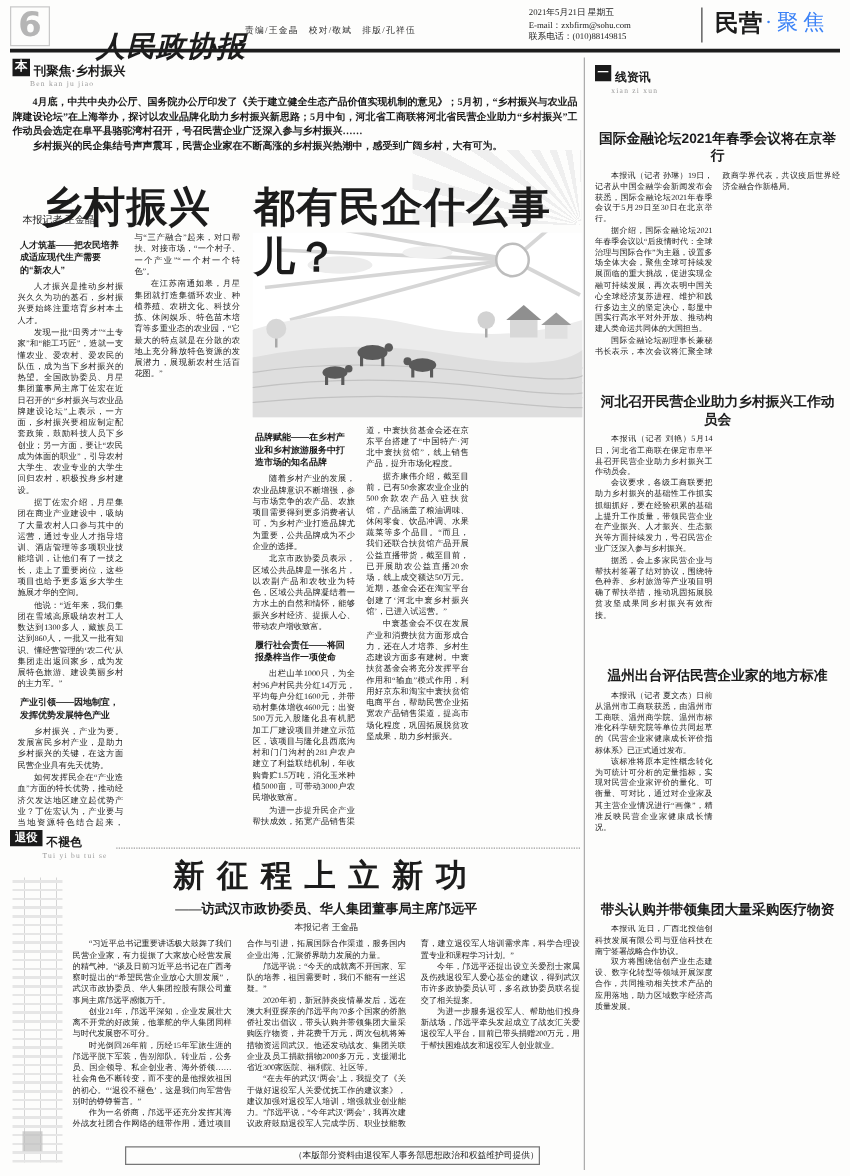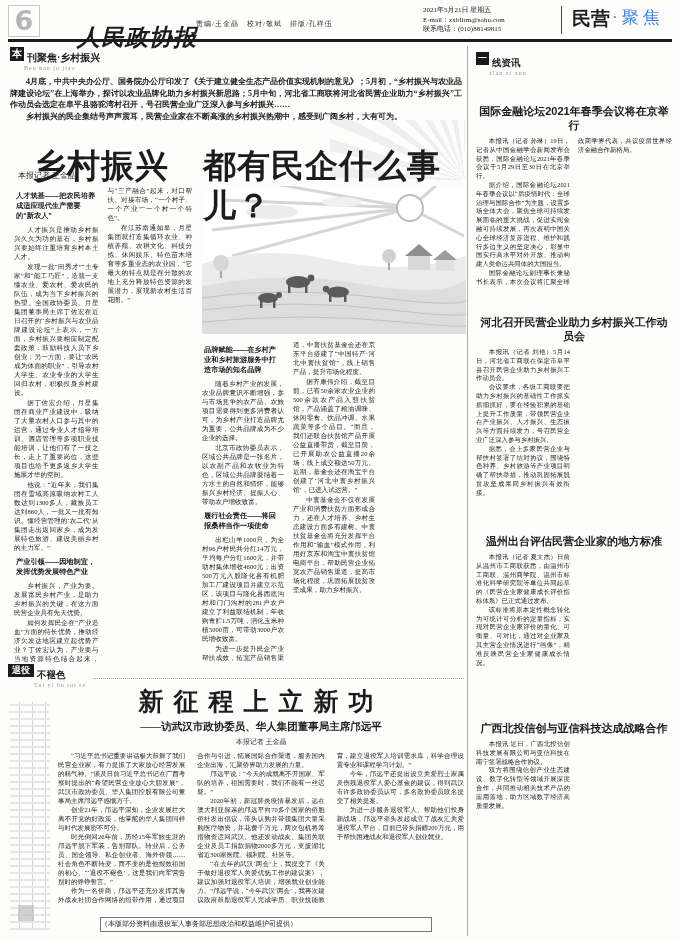--- a/index.html
+++ b/index.html
@@ -74,21 +74,21 @@
       opacity:.85;}
   .seal{position:absolute;left:18px;top:905px;width:16px;height:16px;background:#bdbdbd;opacity:.7;}
   .bottom-main{position:absolute;left:58px;top:686px;width:406px;}
   .bottom-title{margin:0;text-align:center;font-size:25px;font-weight:900;letter-spacing:10px;
                 font-family:"Liberation Sans","DejaVu Sans",sans-serif;line-height:30px;}
   .bottom-subtitle{margin:4px 0 0 0;text-align:center;font-size:10.5px;font-weight:bold;}
   .bottom-byline{margin:3px 0 4px 0;text-align:center;font-size:7px;color:#333;}
   .bottom-cols{height:158px;column-count:3;column-gap:12px;column-fill:auto;overflow:hidden;}
   .bottom-cols p{margin:0;font-size:6.5px;line-height:9px;text-align:justify;text-indent:2em;}
   .footer-box{position:absolute;left:100px;top:917px;width:330px;border:1px solid #777;
-              text-align:left;font-size:7px;line-height:13px;color:#222;}
+              text-align:right;font-size:7px;line-height:13px;color:#222;}
 </style>
 </head>
 <body>
 
 <div class="page">
 
   <div class="header">
     <div class="pagenum">6</div>
     <div class="masthead">人民政协报</div>
     <div class="credits">责编/王金晶　校对/敬斌　排版/孔祥伍</div>
@@ -233,21 +233,21 @@
         </div>
     </div>
     <div class="side-article">
       <h3>温州出台评估民营企业家的地方标准</h3>
       <div class="side-body" style="height:140px">
           <p>本报讯（记者 夏文杰）日前从温州市工商联获悉，由温州市工商联、温州商学院、温州市标准化科学研究院等单位共同起草的《民营企业家健康成长评价指标体系》已正式通过发布。</p>
           <p>该标准将原本定性概念转化为可统计可分析的定量指标，实现对民营企业家评价的量化、可衡量、可对比，通过对企业家及其主营企业情况进行“画像”，精准反映民营企业家健康成长情况。</p>
         </div>
     </div>
     <div class="side-article">
-      <h3>广西北投信创与亚信科技达成战略合作</h3>
+      <h3>带头认购并带领集团大量采购医疗物资</h3>
       <div class="side-body" style="height:108px">
           <p>本报讯 近日，广西北投信创科技发展有限公司与亚信科技在南宁签署战略合作协议。</p>
           <p>双方将围绕信创产业生态建设、数字化转型等领域开展深度合作，共同推动相关技术产品的应用落地，助力区域数字经济高质量发展。</p>
         </div>
     </div>
   </div>
 
   <div class="bottom-sep"></div>
   <div class="bottom-kicker kicker">
     <span class="kicker-box">退役</span>

